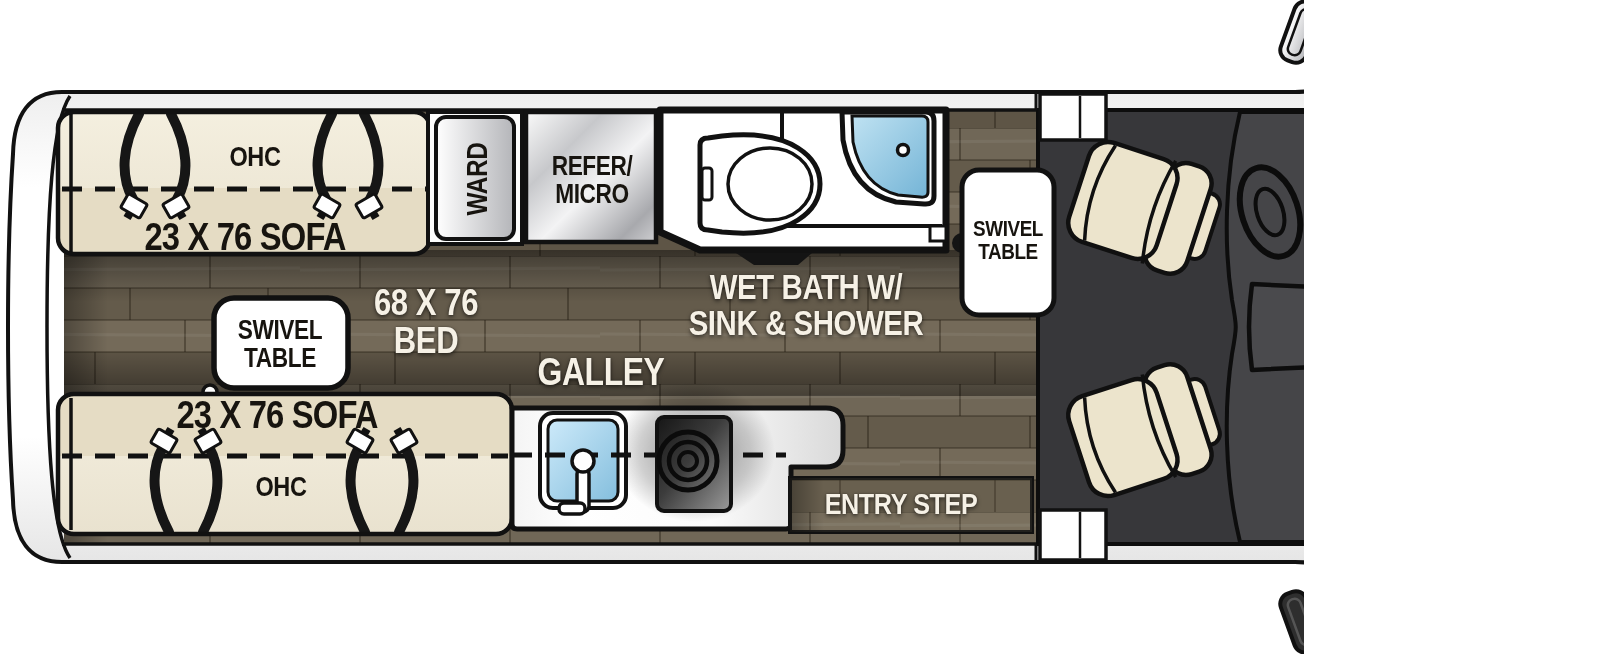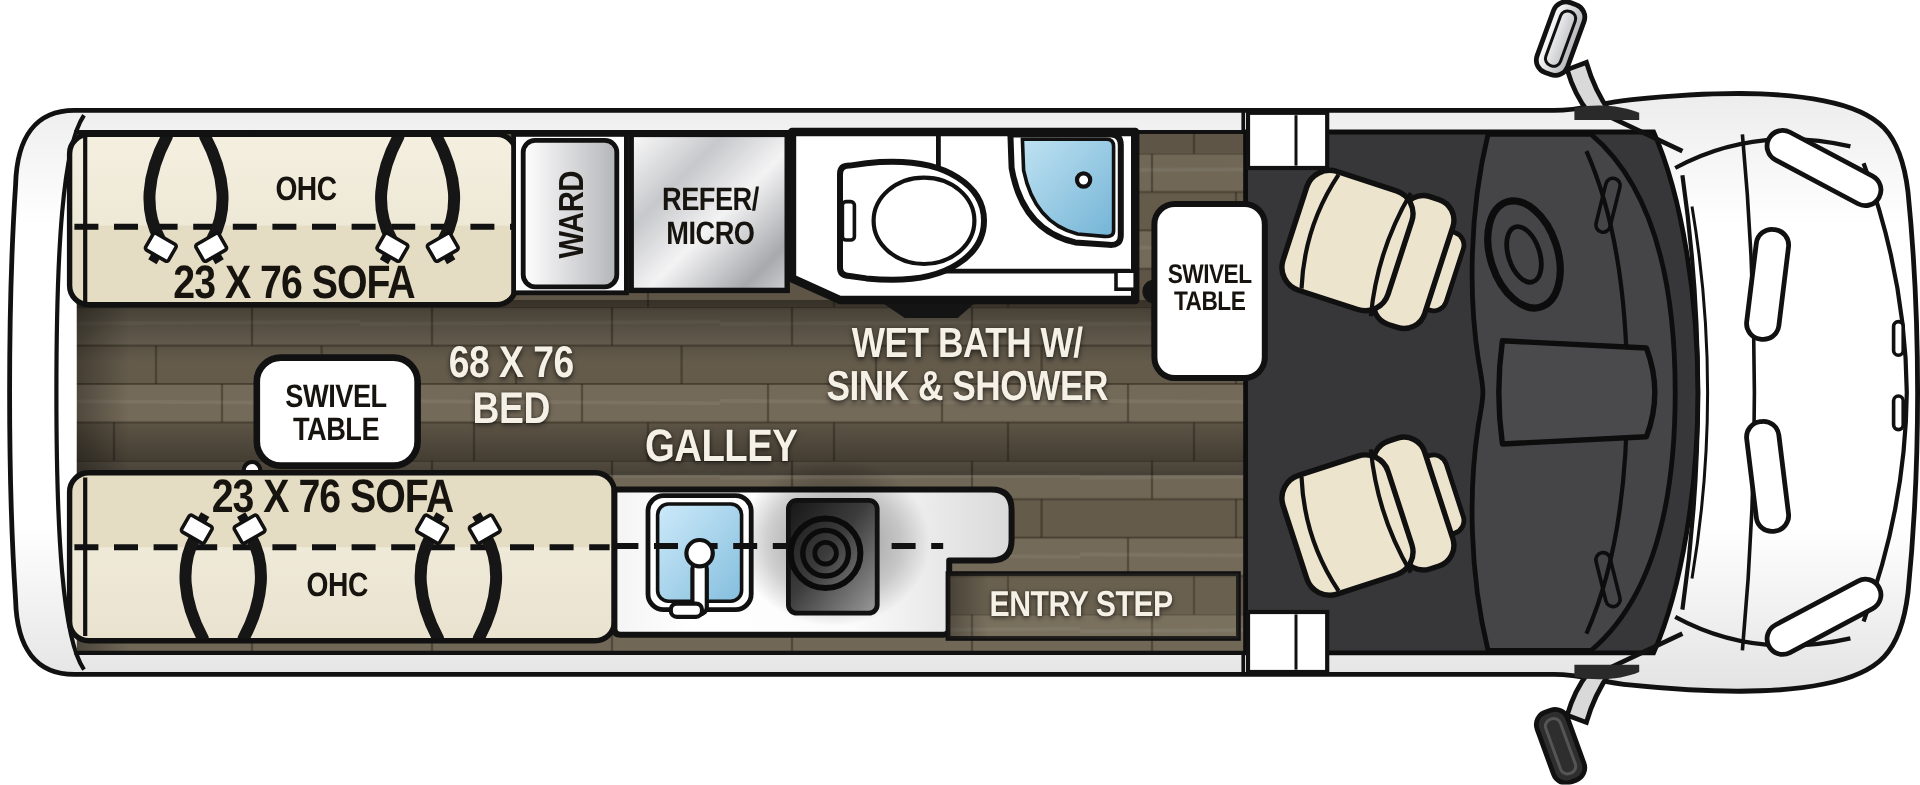--- a/index.html
+++ b/index.html
@@ -1,16 +1,16 @@
 <!DOCTYPE html>
 <html><head>
 <meta charset="utf-8">
 <style>
   html,body{margin:0;padding:0;background:#fff;}
-  .stage{position:relative;width:1600px;height:654px;background:#fff;overflow:hidden;
+  .stage{position:relative;width:1304px;height:654px;background:#fff;overflow:hidden;
          font-family:"Liberation Sans",sans-serif;}
   .stage svg{position:absolute;left:0;top:0;}
   .lbl{position:absolute;font-weight:bold;white-space:pre-line;text-align:center;line-height:1.04;
        letter-spacing:-0.5px;color:#17140f;transform:translate(-50%,-50%) scaleX(0.84);}
   .lbl.white{color:#f6f1e6;text-shadow:0 2px 5px rgba(0,0,0,.55),0 0 2px rgba(0,0,0,.35);}
   .lbl.rot{transform:translate(-50%,-50%) rotate(-90deg) scaleX(0.84);}
 </style>
 </head>
 <body>
 

